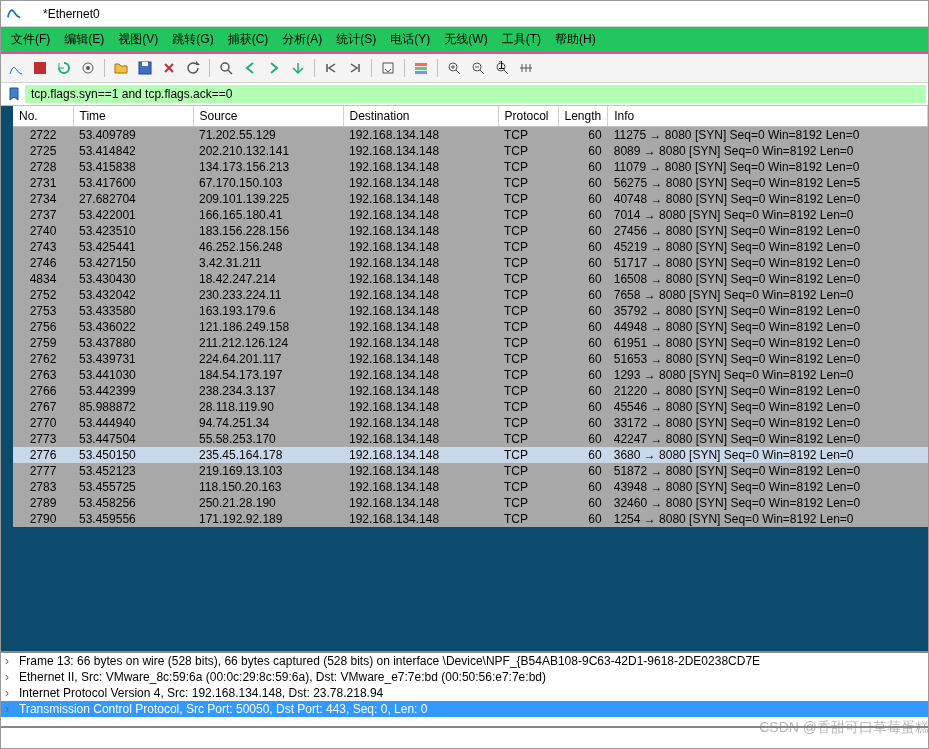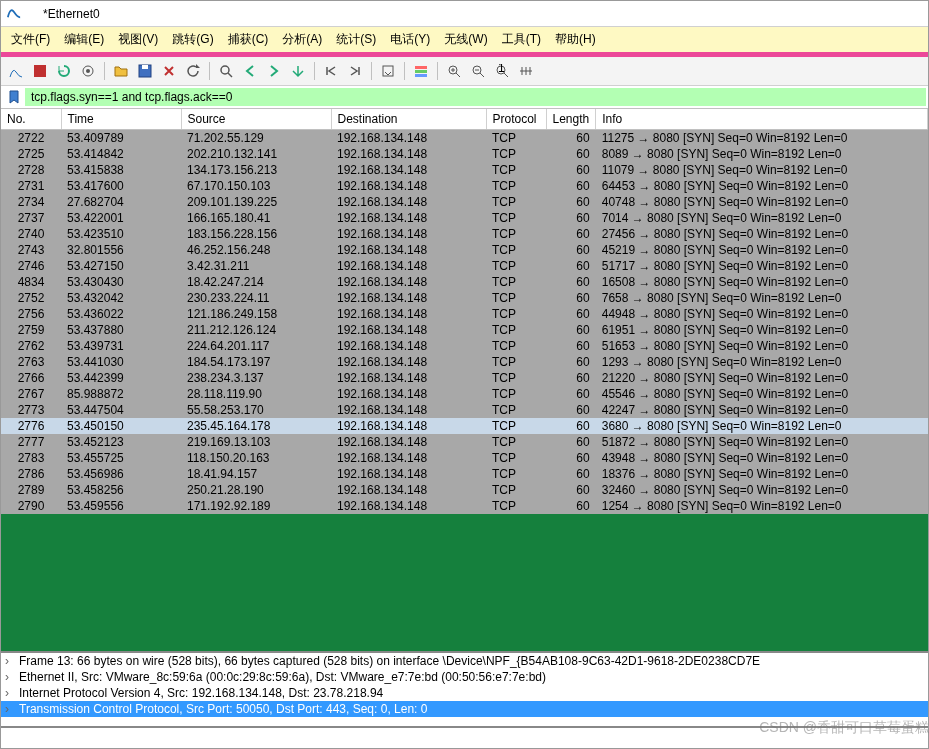--- a/index.html
+++ b/index.html
@@ -1,27 +1,27 @@
 <!DOCTYPE html>
 <html><head>
 <meta charset="utf-8">
 <style>
 * { margin:0; padding:0; box-sizing:border-box; font-family:"Microsoft YaHei UI","Segoe UI",Tahoma,sans-serif; font-size:12px; }
 body { background:#f0f0f0; width:929px; height:749px; overflow:hidden; display:flex; flex-direction:column; border:1px solid #999; }
 .titlebar { background:#fff; padding:4px 6px; display:flex; align-items:center; gap:22px; border-bottom:1px solid #d0d0d0; }
 .titlebar svg { width:14px; height:14px; }
-.menubar { background:#fef9c3; padding:2px 4px; display:flex; gap:2px; border-bottom:5px solid #ec4899; }
+.menubar { background:#22c55e; padding:2px 4px; display:flex; gap:2px; border-bottom:2px solid #ec4899; }
 .menubar span { padding:2px 6px; cursor:default; }
 .toolbar { background:#f4f4f4; padding:3px 4px; display:flex; align-items:center; gap:2px; border-bottom:1px solid #d0d0d0; }
 .tb-btn { width:22px; height:22px; display:flex; align-items:center; justify-content:center; border:1px solid transparent; }
 .tb-sep { width:1px; height:18px; background:#c0c0c0; margin:0 3px; }
 .filterbar { background:#fff; padding:2px; display:flex; border-bottom:1px solid #c0c0c0; }
 .filter-icon { width:18px; height:18px; display:flex; align-items:center; justify-content:center; margin:0 2px; }
 .filter-input { flex:1; padding:2px 6px; border:none; outline:none; background:#b3ffb3; font-family:inherit; }
-.packet-grid { flex:1; background:#15803d; overflow:auto; }
+.packet-grid { flex:1; background:#0c4a6e; overflow:auto;padding-left:12px; }
 .packet-grid table { width:100%; border-collapse:collapse; font-family:Consolas,"Courier New",monospace; font-size:12px; }
 .packet-grid th { text-align:left; padding:3px 6px; background:#fff; border-right:1px solid #d0d0d0; border-bottom:1px solid #c0c0c0; position:sticky; top:0; font-weight:normal; font-family:"Segoe UI",sans-serif; }
 .packet-grid td { padding:1px 6px; white-space:nowrap; background:#a8a8a8; color:#000; }
 .packet-grid tr.sel td { background:#c8d8e8; }
 .col-no { width:60px; text-align:center; }
 .col-time { width:120px; }
 .col-src { width:150px; }
 .col-dst { width:155px; }
 .col-proto { width:60px; }
 .col-len { width:45px; text-align:right; }
@@ -227,21 +227,21 @@
           <td class="col-len">60</td>
           <td>11079 → 8080 [SYN] Seq=0 Win=8192 Len=0</td>
         </tr>
         <tr>
           <td class="col-no">2731</td>
           <td>53.417600</td>
           <td>67.170.150.103</td>
           <td>192.168.134.148</td>
           <td>TCP</td>
           <td class="col-len">60</td>
-          <td>64453 → 8080 [SYN] Seq=0 Win=8192 Len=0</td>
+          <td>56275 → 8080 [SYN] Seq=0 Win=8192 Len=5</td>
         </tr>
         <tr>
           <td class="col-no">2734</td>
           <td>27.682704</td>
           <td>209.101.139.225</td>
           <td>192.168.134.148</td>
           <td>TCP</td>
           <td class="col-len">60</td>
           <td>40748 → 8080 [SYN] Seq=0 Win=8192 Len=0</td>
         </tr>
@@ -258,21 +258,21 @@
           <td class="col-no">2740</td>
           <td>53.423510</td>
           <td>183.156.228.156</td>
           <td>192.168.134.148</td>
           <td>TCP</td>
           <td class="col-len">60</td>
           <td>27456 → 8080 [SYN] Seq=0 Win=8192 Len=0</td>
         </tr>
         <tr>
           <td class="col-no">2743</td>
-          <td>32.801556</td>
+          <td>53.425441</td>
           <td>46.252.156.248</td>
           <td>192.168.134.148</td>
           <td>TCP</td>
           <td class="col-len">60</td>
           <td>45219 → 8080 [SYN] Seq=0 Win=8192 Len=0</td>
         </tr>
         <tr>
           <td class="col-no">2746</td>
           <td>53.427150</td>
           <td>3.42.31.211</td>
@@ -293,20 +293,29 @@
         <tr>
           <td class="col-no">2752</td>
           <td>53.432042</td>
           <td>230.233.224.11</td>
           <td>192.168.134.148</td>
           <td>TCP</td>
           <td class="col-len">60</td>
           <td>7658 → 8080 [SYN] Seq=0 Win=8192 Len=0</td>
         </tr>
         <tr>
+          <td class="col-no">2753</td>
+          <td>53.433580</td>
+          <td>163.193.179.6</td>
+          <td>192.168.134.148</td>
+          <td>TCP</td>
+          <td class="col-len">60</td>
+          <td>35792 → 8080 [SYN] Seq=0 Win=8192 Len=0</td>
+        </tr>
+        <tr>
           <td class="col-no">2756</td>
           <td>53.436022</td>
           <td>121.186.249.158</td>
           <td>192.168.134.148</td>
           <td>TCP</td>
           <td class="col-len">60</td>
           <td>44948 → 8080 [SYN] Seq=0 Win=8192 Len=0</td>
         </tr>
         <tr>
           <td class="col-no">2759</td>
@@ -345,20 +354,29 @@
           <td>21220 → 8080 [SYN] Seq=0 Win=8192 Len=0</td>
         </tr>
         <tr>
           <td class="col-no">2767</td>
           <td>85.988872</td>
           <td>28.118.119.90</td>
           <td>192.168.134.148</td>
           <td>TCP</td>
           <td class="col-len">60</td>
           <td>45546 → 8080 [SYN] Seq=0 Win=8192 Len=0</td>
+        </tr>
+        <tr>
+          <td class="col-no">2770</td>
+          <td>53.444940</td>
+          <td>94.74.251.34</td>
+          <td>192.168.134.148</td>
+          <td>TCP</td>
+          <td class="col-len">60</td>
+          <td>33172 → 8080 [SYN] Seq=0 Win=8192 Len=0</td>
         </tr>
         <tr>
           <td class="col-no">2773</td>
           <td>53.447504</td>
           <td>55.58.253.170</td>
           <td>192.168.134.148</td>
           <td>TCP</td>
           <td class="col-len">60</td>
           <td>42247 → 8080 [SYN] Seq=0 Win=8192 Len=0</td>
         </tr>
@@ -381,29 +399,20 @@
           <td>51872 → 8080 [SYN] Seq=0 Win=8192 Len=0</td>
         </tr>
         <tr>
           <td class="col-no">2783</td>
           <td>53.455725</td>
           <td>118.150.20.163</td>
           <td>192.168.134.148</td>
           <td>TCP</td>
           <td class="col-len">60</td>
           <td>43948 → 8080 [SYN] Seq=0 Win=8192 Len=0</td>
-        </tr>
-        <tr>
-          <td class="col-no">2786</td>
-          <td>53.456986</td>
-          <td>18.41.94.157</td>
-          <td>192.168.134.148</td>
-          <td>TCP</td>
-          <td class="col-len">60</td>
-          <td>18376 → 8080 [SYN] Seq=0 Win=8192 Len=0</td>
         </tr>
         <tr>
           <td class="col-no">2789</td>
           <td>53.458256</td>
           <td>250.21.28.190</td>
           <td>192.168.134.148</td>
           <td>TCP</td>
           <td class="col-len">60</td>
           <td>32460 → 8080 [SYN] Seq=0 Win=8192 Len=0</td>
         </tr>

